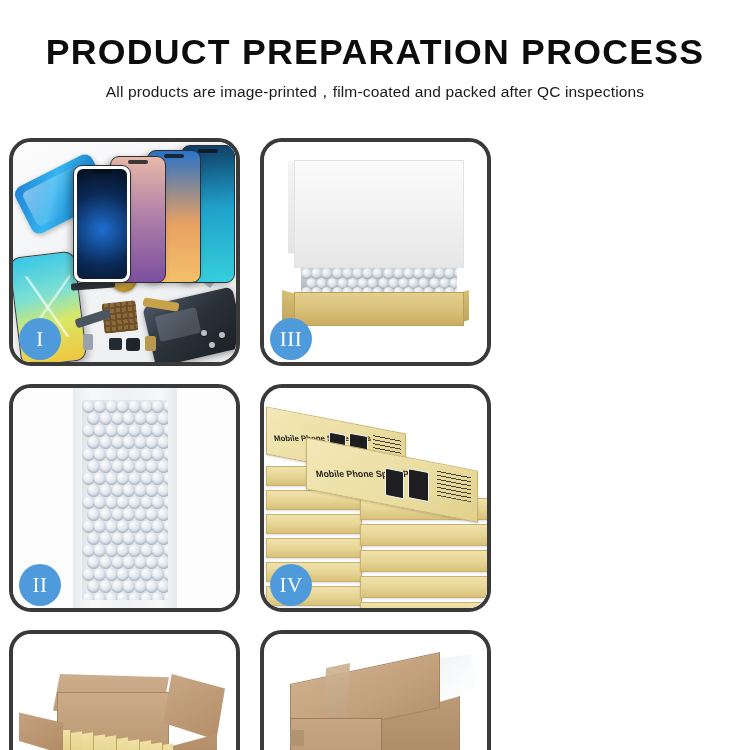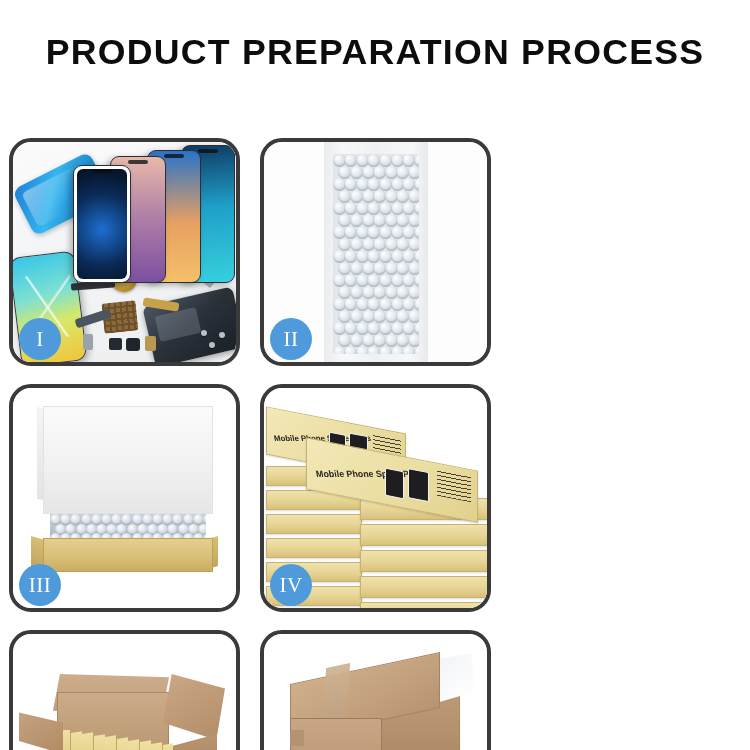--- a/index.html
+++ b/index.html
@@ -339,20 +339,21 @@
     position:absolute; left:150px; top:24px; width:60px; height:40px;
     background:linear-gradient(150deg,rgba(236,240,244,.9),rgba(255,255,255,0));
     transform:rotate(-8deg);
   }
 </style>
 </head>
 <body>
 
 <div class="header">
   <h1 class="main-title">PRODUCT PREPARATION PROCESS</h1>
+  <p class="sub-title">All products are image-printed，film-coated and packed after QC inspections</p>
 </div>
 
 <div class="grid">
 
   <div class="panel">
     <div class="panel-stage">
       <div class="p1-bg"></div>
       <div class="lcd-blue"></div>
 
       <div class="phone-fan">
@@ -384,20 +385,82 @@
       <div class="part sp2"></div>
       <div class="part sp3"></div>
       <div class="part sp4"></div>
       <div class="part sp5"></div>
       <div class="tool"></div>
       <div class="screw" style="left:196px;top:200px;"></div>
       <div class="screw" style="left:206px;top:190px;"></div>
       <div class="screw" style="left:188px;top:188px;"></div>
     </div>
     <div class="badge">I</div>
+  </div>
+
+  <div class="panel">
+    <div class="panel-stage">
+      <div class="p3-bg"></div>
+      <div class="lid-flapL"></div>
+      <div class="lid-flapR"></div>
+      <div class="lid-back"></div>
+      <div class="tray-bubbles" id="bubbles-3">
+          <div class="bub" style="left: 0px; top: 0px; width: 11px; height: 11px;"></div>
+          <div class="bub" style="left: 10.2px; top: 0px; width: 11px; height: 11px;"></div>
+          <div class="bub" style="left: 20.4px; top: 0px; width: 11px; height: 11px;"></div>
+          <div class="bub" style="left: 30.6px; top: 0px; width: 11px; height: 11px;"></div>
+          <div class="bub" style="left: 40.8px; top: 0px; width: 11px; height: 11px;"></div>
+          <div class="bub" style="left: 51px; top: 0px; width: 11px; height: 11px;"></div>
+          <div class="bub" style="left: 61.2px; top: 0px; width: 11px; height: 11px;"></div>
+          <div class="bub" style="left: 71.4px; top: 0px; width: 11px; height: 11px;"></div>
+          <div class="bub" style="left: 81.6px; top: 0px; width: 11px; height: 11px;"></div>
+          <div class="bub" style="left: 91.8px; top: 0px; width: 11px; height: 11px;"></div>
+          <div class="bub" style="left: 102px; top: 0px; width: 11px; height: 11px;"></div>
+          <div class="bub" style="left: 112.2px; top: 0px; width: 11px; height: 11px;"></div>
+          <div class="bub" style="left: 122.4px; top: 0px; width: 11px; height: 11px;"></div>
+          <div class="bub" style="left: 132.6px; top: 0px; width: 11px; height: 11px;"></div>
+          <div class="bub" style="left: 142.8px; top: 0px; width: 11px; height: 11px;"></div>
+          <div class="bub" style="left: 153px; top: 0px; width: 11px; height: 11px;"></div>
+          <div class="bub" style="left: 5.1px; top: 9.5px; width: 11px; height: 11px;"></div>
+          <div class="bub" style="left: 15.3px; top: 9.5px; width: 11px; height: 11px;"></div>
+          <div class="bub" style="left: 25.5px; top: 9.5px; width: 11px; height: 11px;"></div>
+          <div class="bub" style="left: 35.7px; top: 9.5px; width: 11px; height: 11px;"></div>
+          <div class="bub" style="left: 45.9px; top: 9.5px; width: 11px; height: 11px;"></div>
+          <div class="bub" style="left: 56.1px; top: 9.5px; width: 11px; height: 11px;"></div>
+          <div class="bub" style="left: 66.3px; top: 9.5px; width: 11px; height: 11px;"></div>
+          <div class="bub" style="left: 76.5px; top: 9.5px; width: 11px; height: 11px;"></div>
+          <div class="bub" style="left: 86.7px; top: 9.5px; width: 11px; height: 11px;"></div>
+          <div class="bub" style="left: 96.9px; top: 9.5px; width: 11px; height: 11px;"></div>
+          <div class="bub" style="left: 107.1px; top: 9.5px; width: 11px; height: 11px;"></div>
+          <div class="bub" style="left: 117.3px; top: 9.5px; width: 11px; height: 11px;"></div>
+          <div class="bub" style="left: 127.5px; top: 9.5px; width: 11px; height: 11px;"></div>
+          <div class="bub" style="left: 137.7px; top: 9.5px; width: 11px; height: 11px;"></div>
+          <div class="bub" style="left: 147.9px; top: 9.5px; width: 11px; height: 11px;"></div>
+          <div class="bub" style="left: 0px; top: 19px; width: 11px; height: 11px;"></div>
+          <div class="bub" style="left: 10.2px; top: 19px; width: 11px; height: 11px;"></div>
+          <div class="bub" style="left: 20.4px; top: 19px; width: 11px; height: 11px;"></div>
+          <div class="bub" style="left: 30.6px; top: 19px; width: 11px; height: 11px;"></div>
+          <div class="bub" style="left: 40.8px; top: 19px; width: 11px; height: 11px;"></div>
+          <div class="bub" style="left: 51px; top: 19px; width: 11px; height: 11px;"></div>
+          <div class="bub" style="left: 61.2px; top: 19px; width: 11px; height: 11px;"></div>
+          <div class="bub" style="left: 71.4px; top: 19px; width: 11px; height: 11px;"></div>
+          <div class="bub" style="left: 81.6px; top: 19px; width: 11px; height: 11px;"></div>
+          <div class="bub" style="left: 91.8px; top: 19px; width: 11px; height: 11px;"></div>
+          <div class="bub" style="left: 102px; top: 19px; width: 11px; height: 11px;"></div>
+          <div class="bub" style="left: 112.2px; top: 19px; width: 11px; height: 11px;"></div>
+          <div class="bub" style="left: 122.4px; top: 19px; width: 11px; height: 11px;"></div>
+          <div class="bub" style="left: 132.6px; top: 19px; width: 11px; height: 11px;"></div>
+          <div class="bub" style="left: 142.8px; top: 19px; width: 11px; height: 11px;"></div>
+          <div class="bub" style="left: 153px; top: 19px; width: 11px; height: 11px;"></div>
+        </div>
+      <div class="box-sideL"></div>
+      <div class="box-sideR"></div>
+      <div class="box-front"></div>
+    </div>
+    <div class="badge">III</div>
   </div>
 
   <div class="panel">
     <div class="panel-stage">
       <div class="p2-bg"></div>
       <div class="wrap-sheet"></div>
       <div class="bubbles" id="bubbles-2">
           <div class="bub" style="left: 0px; top: 0px; width: 13px; height: 13px;"></div>
           <div class="bub" style="left: 11.6px; top: 0px; width: 13px; height: 13px;"></div>
           <div class="bub" style="left: 23.2px; top: 0px; width: 13px; height: 13px;"></div>
@@ -526,82 +589,20 @@
           <div class="bub" style="left: 58px; top: 192px; width: 13px; height: 13px;"></div>
           <div class="bub" style="left: 69.6px; top: 192px; width: 13px; height: 13px;"></div>
           <div class="bub" style="left: 81.2px; top: 192px; width: 13px; height: 13px;"></div>
         </div>
     </div>
     <div class="badge">II</div>
   </div>
 
   <div class="panel">
     <div class="panel-stage">
-      <div class="p3-bg"></div>
-      <div class="lid-flapL"></div>
-      <div class="lid-flapR"></div>
-      <div class="lid-back"></div>
-      <div class="tray-bubbles" id="bubbles-3">
-          <div class="bub" style="left: 0px; top: 0px; width: 11px; height: 11px;"></div>
-          <div class="bub" style="left: 10.2px; top: 0px; width: 11px; height: 11px;"></div>
-          <div class="bub" style="left: 20.4px; top: 0px; width: 11px; height: 11px;"></div>
-          <div class="bub" style="left: 30.6px; top: 0px; width: 11px; height: 11px;"></div>
-          <div class="bub" style="left: 40.8px; top: 0px; width: 11px; height: 11px;"></div>
-          <div class="bub" style="left: 51px; top: 0px; width: 11px; height: 11px;"></div>
-          <div class="bub" style="left: 61.2px; top: 0px; width: 11px; height: 11px;"></div>
-          <div class="bub" style="left: 71.4px; top: 0px; width: 11px; height: 11px;"></div>
-          <div class="bub" style="left: 81.6px; top: 0px; width: 11px; height: 11px;"></div>
-          <div class="bub" style="left: 91.8px; top: 0px; width: 11px; height: 11px;"></div>
-          <div class="bub" style="left: 102px; top: 0px; width: 11px; height: 11px;"></div>
-          <div class="bub" style="left: 112.2px; top: 0px; width: 11px; height: 11px;"></div>
-          <div class="bub" style="left: 122.4px; top: 0px; width: 11px; height: 11px;"></div>
-          <div class="bub" style="left: 132.6px; top: 0px; width: 11px; height: 11px;"></div>
-          <div class="bub" style="left: 142.8px; top: 0px; width: 11px; height: 11px;"></div>
-          <div class="bub" style="left: 153px; top: 0px; width: 11px; height: 11px;"></div>
-          <div class="bub" style="left: 5.1px; top: 9.5px; width: 11px; height: 11px;"></div>
-          <div class="bub" style="left: 15.3px; top: 9.5px; width: 11px; height: 11px;"></div>
-          <div class="bub" style="left: 25.5px; top: 9.5px; width: 11px; height: 11px;"></div>
-          <div class="bub" style="left: 35.7px; top: 9.5px; width: 11px; height: 11px;"></div>
-          <div class="bub" style="left: 45.9px; top: 9.5px; width: 11px; height: 11px;"></div>
-          <div class="bub" style="left: 56.1px; top: 9.5px; width: 11px; height: 11px;"></div>
-          <div class="bub" style="left: 66.3px; top: 9.5px; width: 11px; height: 11px;"></div>
-          <div class="bub" style="left: 76.5px; top: 9.5px; width: 11px; height: 11px;"></div>
-          <div class="bub" style="left: 86.7px; top: 9.5px; width: 11px; height: 11px;"></div>
-          <div class="bub" style="left: 96.9px; top: 9.5px; width: 11px; height: 11px;"></div>
-          <div class="bub" style="left: 107.1px; top: 9.5px; width: 11px; height: 11px;"></div>
-          <div class="bub" style="left: 117.3px; top: 9.5px; width: 11px; height: 11px;"></div>
-          <div class="bub" style="left: 127.5px; top: 9.5px; width: 11px; height: 11px;"></div>
-          <div class="bub" style="left: 137.7px; top: 9.5px; width: 11px; height: 11px;"></div>
-          <div class="bub" style="left: 147.9px; top: 9.5px; width: 11px; height: 11px;"></div>
-          <div class="bub" style="left: 0px; top: 19px; width: 11px; height: 11px;"></div>
-          <div class="bub" style="left: 10.2px; top: 19px; width: 11px; height: 11px;"></div>
-          <div class="bub" style="left: 20.4px; top: 19px; width: 11px; height: 11px;"></div>
-          <div class="bub" style="left: 30.6px; top: 19px; width: 11px; height: 11px;"></div>
-          <div class="bub" style="left: 40.8px; top: 19px; width: 11px; height: 11px;"></div>
-          <div class="bub" style="left: 51px; top: 19px; width: 11px; height: 11px;"></div>
-          <div class="bub" style="left: 61.2px; top: 19px; width: 11px; height: 11px;"></div>
-          <div class="bub" style="left: 71.4px; top: 19px; width: 11px; height: 11px;"></div>
-          <div class="bub" style="left: 81.6px; top: 19px; width: 11px; height: 11px;"></div>
-          <div class="bub" style="left: 91.8px; top: 19px; width: 11px; height: 11px;"></div>
-          <div class="bub" style="left: 102px; top: 19px; width: 11px; height: 11px;"></div>
-          <div class="bub" style="left: 112.2px; top: 19px; width: 11px; height: 11px;"></div>
-          <div class="bub" style="left: 122.4px; top: 19px; width: 11px; height: 11px;"></div>
-          <div class="bub" style="left: 132.6px; top: 19px; width: 11px; height: 11px;"></div>
-          <div class="bub" style="left: 142.8px; top: 19px; width: 11px; height: 11px;"></div>
-          <div class="bub" style="left: 153px; top: 19px; width: 11px; height: 11px;"></div>
-        </div>
-      <div class="box-sideL"></div>
-      <div class="box-sideR"></div>
-      <div class="box-front"></div>
-    </div>
-    <div class="badge">III</div>
-  </div>
-
-  <div class="panel">
-    <div class="panel-stage">
       <div class="p4-bg"></div>
       <div class="stack">
 
         <div class="kbox" style="left:2px;  top:64px;  width:96px; height:20px;"></div>
         <div class="kbox" style="left:2px;  top:88px;  width:96px; height:20px;"></div>
         <div class="kbox" style="left:2px;  top:112px; width:96px; height:20px;"></div>
         <div class="kbox" style="left:2px;  top:136px; width:96px; height:20px;"></div>
         <div class="kbox" style="left:2px;  top:160px; width:96px; height:20px;"></div>
         <div class="kbox" style="left:2px;  top:184px; width:96px; height:20px;"></div>
 

